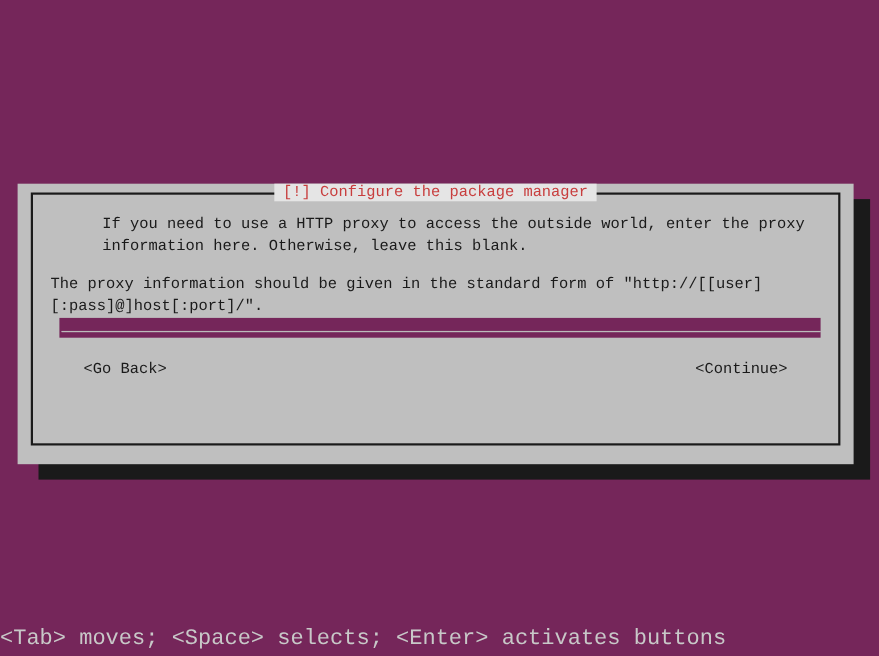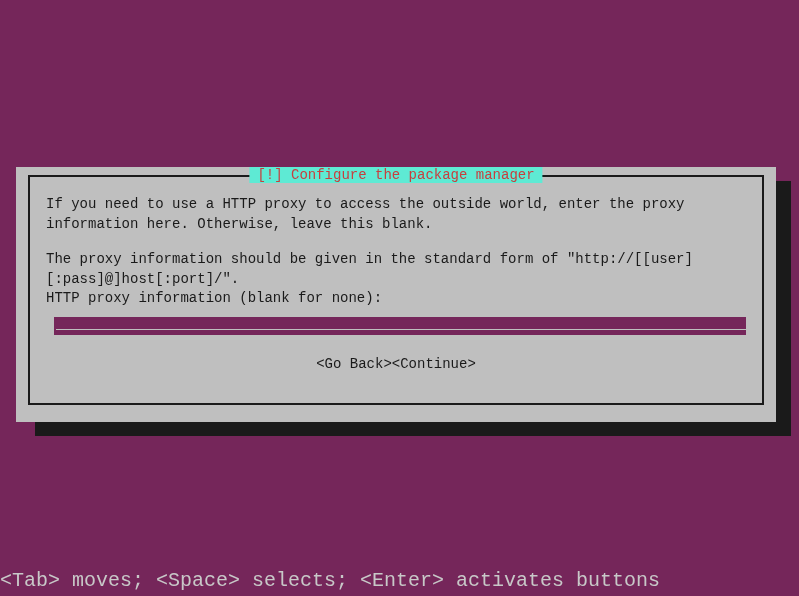--- a/index.html
+++ b/index.html
@@ -40,33 +40,34 @@
       width: 736px;
       height: 230px;
       background-color: #bfbfbf;
       border: 2px solid #1a1a1a;
     }
     .dialog-title {
       position: absolute;
       top: -10px;
       left: 50%;
       transform: translateX(-50%);
-      background-color: #5eead4;
+      background-color: #e5e5e5;
       padding: 0 8px;
       color: #c83e3e;
       white-space: nowrap;
       text-align: center;
     }
     .dialog-content {
       padding: 18px 16px 12px 16px;
       color: #1a1a1a;
       line-height: 1.4;
     }
     .para1 {
       margin-bottom: 16px;
+      margin-left: 47px;
     }
     .para2 {
     }
     .prompt {
       margin-bottom: 8px;
     }
     .input-line {
       background-color: #75265a;
       height: 18px;
       margin-left: 8px;
@@ -76,21 +77,21 @@
       display: flex;
       align-items: flex-end;
       padding-left: 2px;
       letter-spacing: 0px;
       overflow: hidden;
       white-space: nowrap;
       font-weight: bold;
     }
     .button-row {
       display: flex;
-      justify-content: center;
+      justify-content: space-between;
       padding: 20px 30px 0 30px;
       color: #1a1a1a;
     }
     .button {
       cursor: pointer;
     }
     .footer-hint {
       position: absolute;
       bottom: 4px;
       left: 0;
@@ -103,21 +104,20 @@
 
 <div class="shadow-box"></div>
 
 <div class="outer-dialog"></div>
 
 <div class="inner-dialog">
   <div class="dialog-title">[!] Configure the package manager</div>
   <div class="dialog-content">
     <div class="para1">If you need to use a HTTP proxy to access the outside world, enter the proxy information here. Otherwise, leave this blank.</div>
     <div class="para2">The proxy information should be given in the standard form of "http://[[user][:pass]@]host[:port]/".</div>
-    <div class="prompt">HTTP proxy information (blank for none):</div>
     <div class="input-line">_______________________________________________________________________________________</div>
     <div class="button-row">
       <span class="button">&lt;Go Back&gt;</span>
       <span class="button">&lt;Continue&gt;</span>
     </div>
   </div>
 </div>
 
 <div class="footer-hint">&lt;Tab&gt; moves; &lt;Space&gt; selects; &lt;Enter&gt; activates buttons</div>
 

